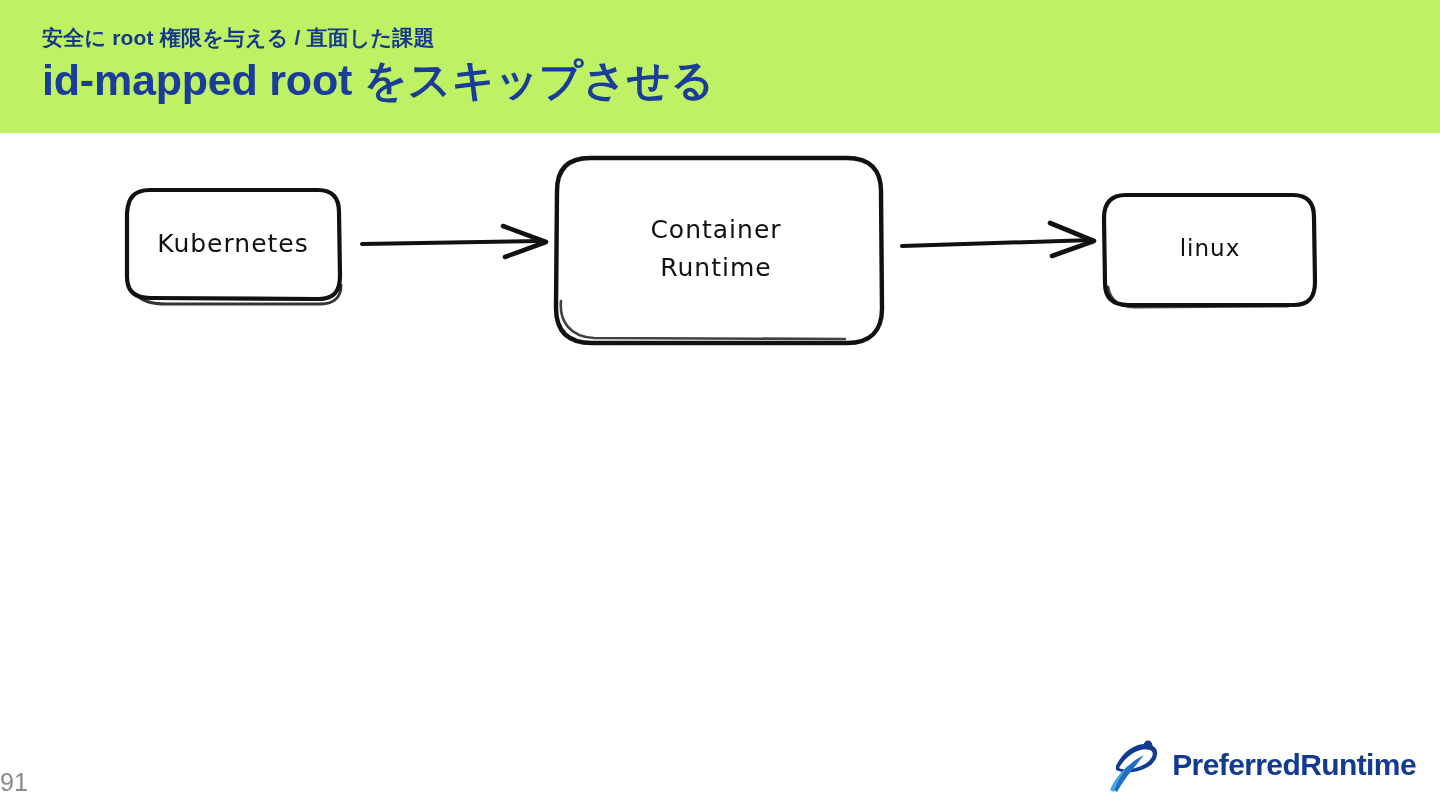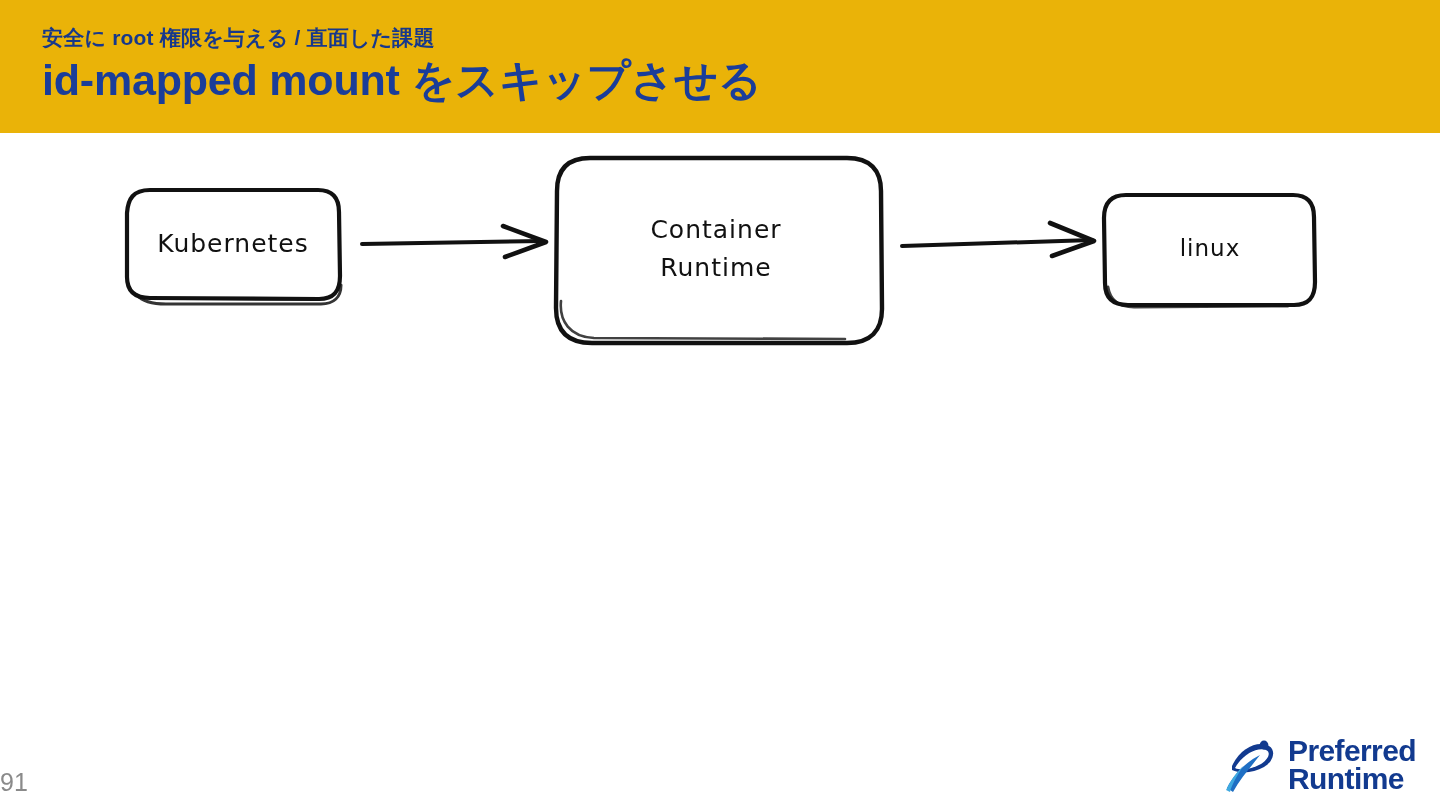--- a/index.html
+++ b/index.html
@@ -17,21 +17,21 @@
     -webkit-font-smoothing: antialiased;
   }
 
   
   .header {
     position: absolute;
     left: 0;
     top: 0;
     width: 1440px;
     height: 133px;
-    background: #eab308;
+    background: #bef264;
     box-sizing: border-box;
   }
   .kicker {
     position: absolute;
     left: 42px;
     top: 24px;
     font-size: 21px;
     font-weight: 700;
     letter-spacing: 0.2px;
     color: #17388c;
@@ -91,37 +91,37 @@
     align-items: center;
     gap: 10px;
   }
   .logo-mark {
     width: 54px;
     height: 58px;
     flex: 0 0 auto;
   }
   .logo-type {
     display: flex;
-    flex-direction: column;
+    flex-direction: row;
     line-height: 0.93;
   }
   .logo-type span {
     font-size: 30px;
     font-weight: 700;
     color: #123a8f;
     letter-spacing: -0.6px;
     white-space: nowrap;
   }
 </style>
 </head>
 <body>
 
 <div class="header">
   <div class="kicker">安全に root 権限を与える / 直面した課題</div>
-  <div class="headline">id-mapped mount をスキップさせる</div>
+  <div class="headline">id-mapped root をスキップさせる</div>
 </div>
 
 <div class="stage">
   <svg width="1440" height="600" viewBox="0 0 1440 600" xmlns="http://www.w3.org/2000/svg">
 
     <g>
       <path d="M 150 67
                C 133 67 128 76 127 90
                L 127 154
                C 127 168 135 175 150 175

